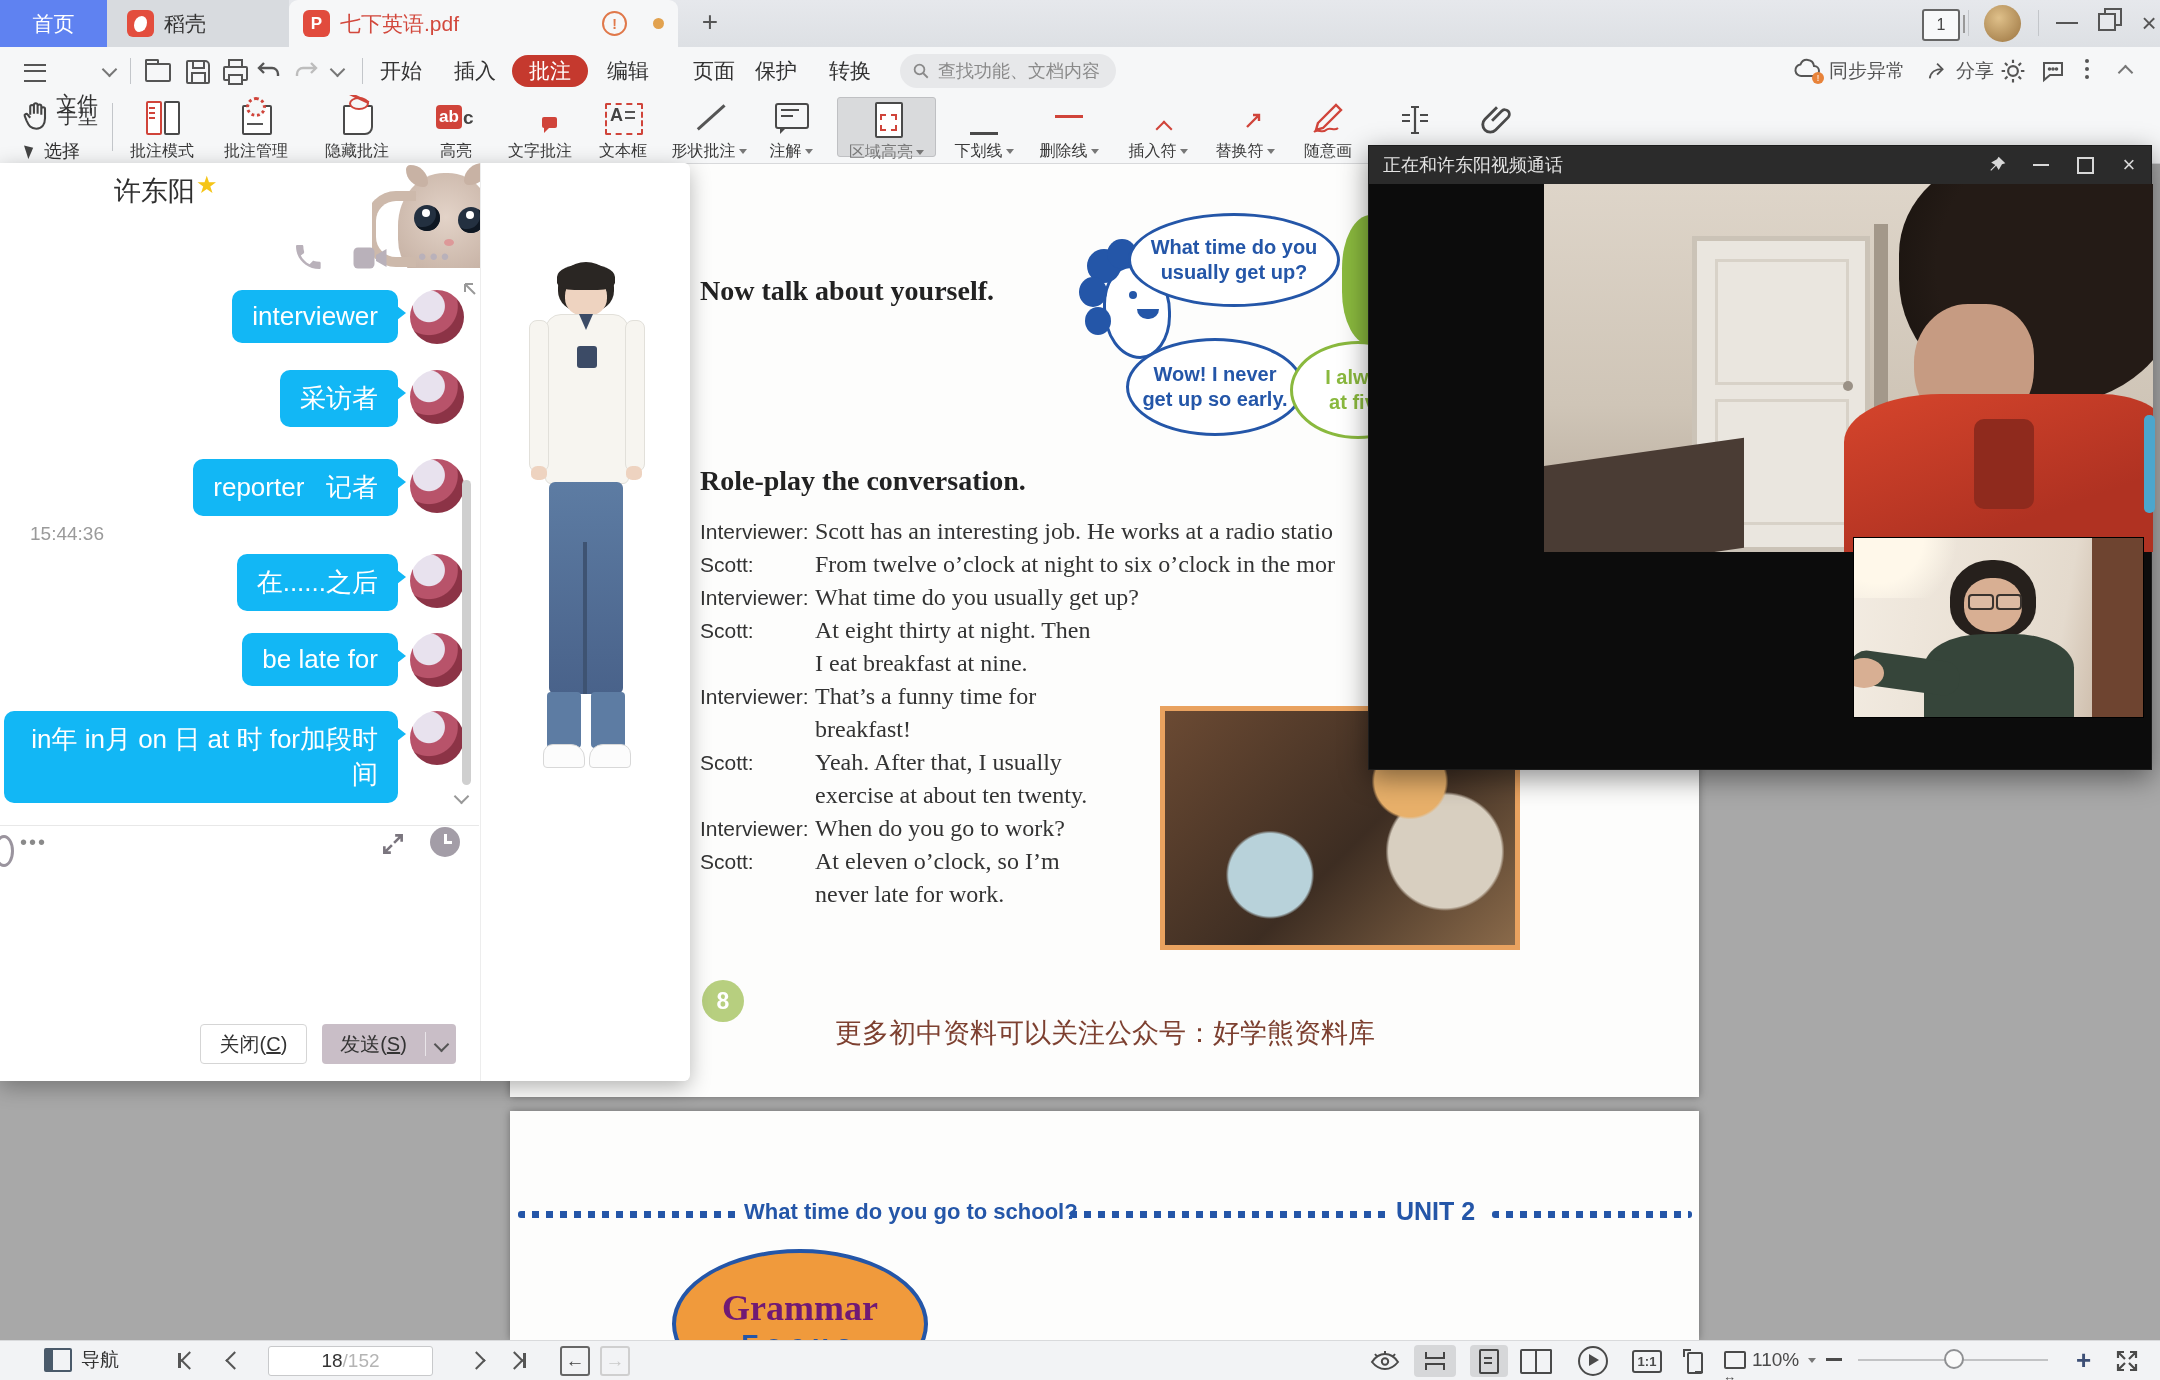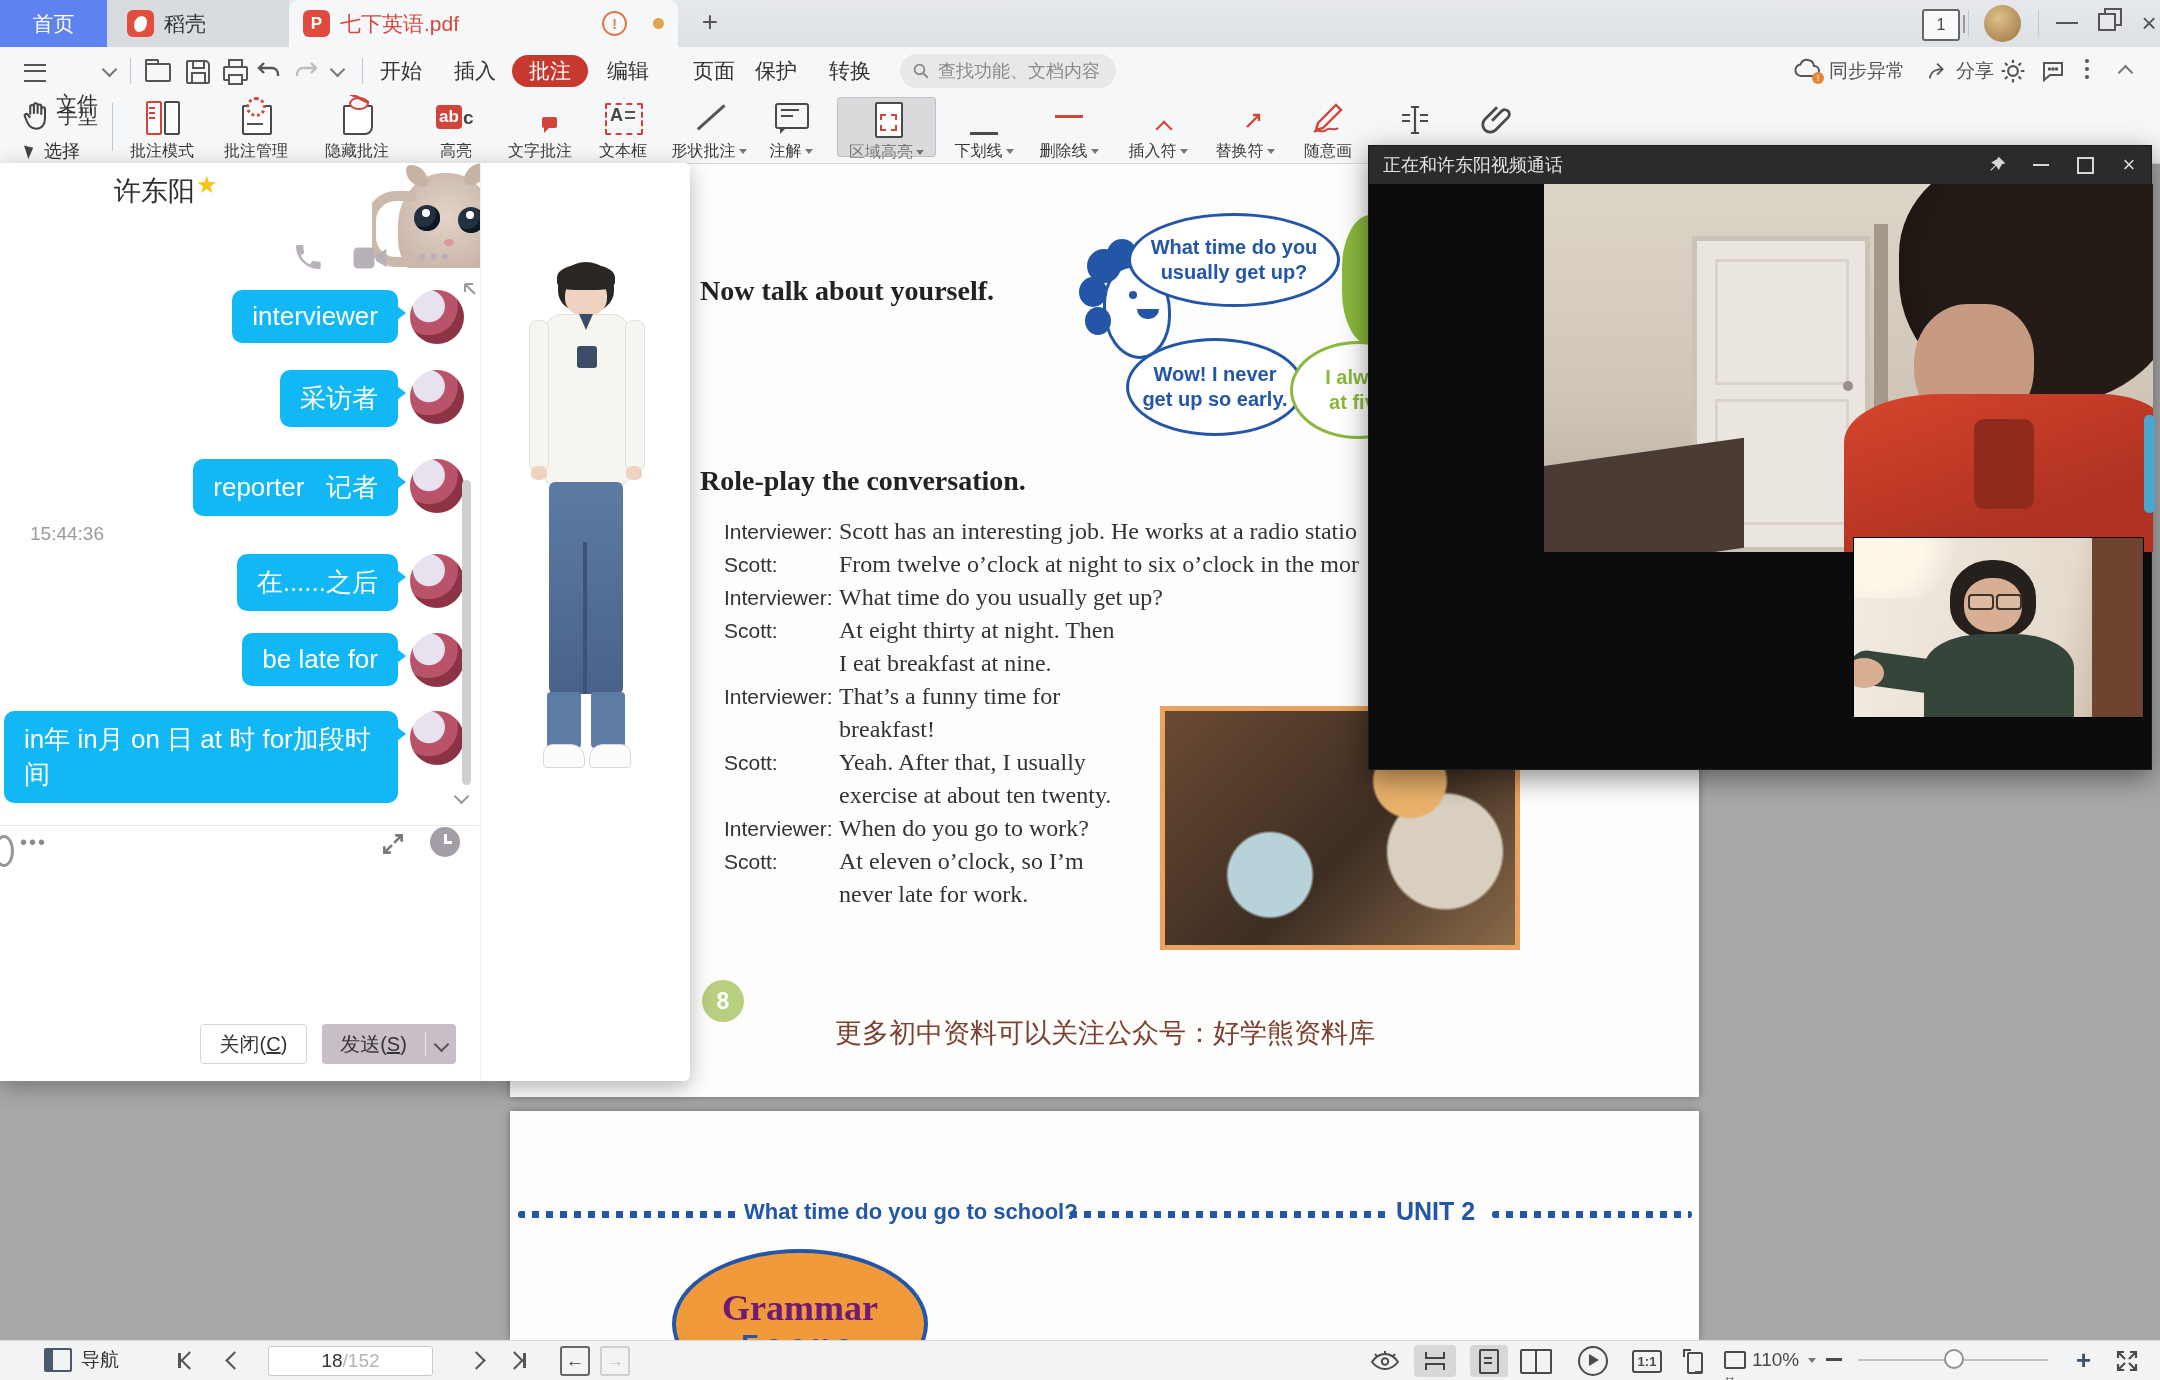--- a/index.html
+++ b/index.html
@@ -52,30 +52,30 @@
   .pg{position:absolute;border:2px solid #4a4a4a;border-radius:2px;background:#fff;}
   .redln{position:absolute;background:#d0443a;}
   .bigT{position:absolute;font-family:"Liberation Serif","DejaVu Serif",serif;font-size:30px;color:#3a3a3a;left:50%;transform:translateX(-50%);top:-2px;}
   .tool-sel{background:#d9dadc;border:1px solid #bfc0c3;border-radius:3px;top:2px;padding-top:2px;height:60px;box-sizing:border-box;}
 
   
   .docarea{position:absolute;left:0;top:163px;width:2160px;height:1177px;background:#a8a8a8;z-index:1;}
   .pdfpage{position:absolute;background:#fdfdfc;box-shadow:0 0 8px rgba(0,0,0,.35);}
   .serifB{font-family:"Liberation Serif","DejaVu Serif",serif;font-weight:bold;color:#222;}
   .sbubble{position:absolute;border:3px solid #2456a8;border-radius:50%;color:#2456a8;font-weight:bold;font-size:20px;display:flex;align-items:center;justify-content:center;text-align:center;background:#fff;line-height:1.25;}
-  .dlg-row{display:flex;font-size:24px;line-height:33px;white-space:nowrap;margin-left:24px;}
+  .dlg-row{display:flex;font-size:24px;line-height:33px;white-space:nowrap;}
   .dlg-sp{width:115px;flex:none;font-size:21px;color:#333;}
   .dlg-tx{font-family:"Liberation Serif","DejaVu Serif",serif;color:#333;}
   .dotline{position:absolute;height:7px;background:repeating-linear-gradient(90deg,#2456a8 0 7px,transparent 7px 14px);border-radius:3px;}
 
   
   .chatwin{position:absolute;left:0;top:163px;width:689px;height:918px;background:#fff;z-index:20;box-shadow:0 6px 22px rgba(0,0,0,.3);border-radius:0 6px 6px 0;}
   .bubble{background:#12b7f5;color:#fff;font-size:26px;padding:11px 20px;border-radius:10px;position:relative;white-space:pre-wrap;}
   .bubble::after{content:"";position:absolute;right:-8px;top:16px;width:0;height:0;border-top:7px solid transparent;border-bottom:7px solid transparent;border-left:9px solid #12b7f5;}
-  .msg{position:absolute;left:4px;width:460px;display:flex;justify-content:flex-end;align-items:flex-start;gap:12px;}
+  .msg{position:absolute;left:4px;width:460px;display:flex;justify-content:flex-end;align-items:flex-start;gap:12px;text-align:right;}
   .c-avatar{width:54px;height:54px;border-radius:50%;flex:none;background:radial-gradient(circle at 35% 30%,#e8e2ee 0 30%,#b8536a 32% 55%,#8c3346 57% 100%);}
   .ctl{position:absolute;top:176px;width:24px;height:24px;color:#888;}
   .cbtn{position:absolute;height:40px;border-radius:4px;font-size:20px;color:#333;display:flex;align-items:center;justify-content:center;box-sizing:border-box;}
 
   
   .videowin{position:absolute;left:1368px;top:145px;width:784px;height:625px;background:#0c0c0c;z-index:30;border:1px solid #1c1c1c;box-shadow:0 8px 26px rgba(0,0,0,.45);box-sizing:border-box;}
   .vtitle{position:absolute;left:0;top:0;width:100%;height:38px;background:#2b2b2b;display:flex;align-items:center;}
 
   
   .statusbar{position:absolute;left:0;top:1340px;width:2160px;height:40px;background:#f2f3f5;border-top:1px solid #d9dadc;z-index:40;}

